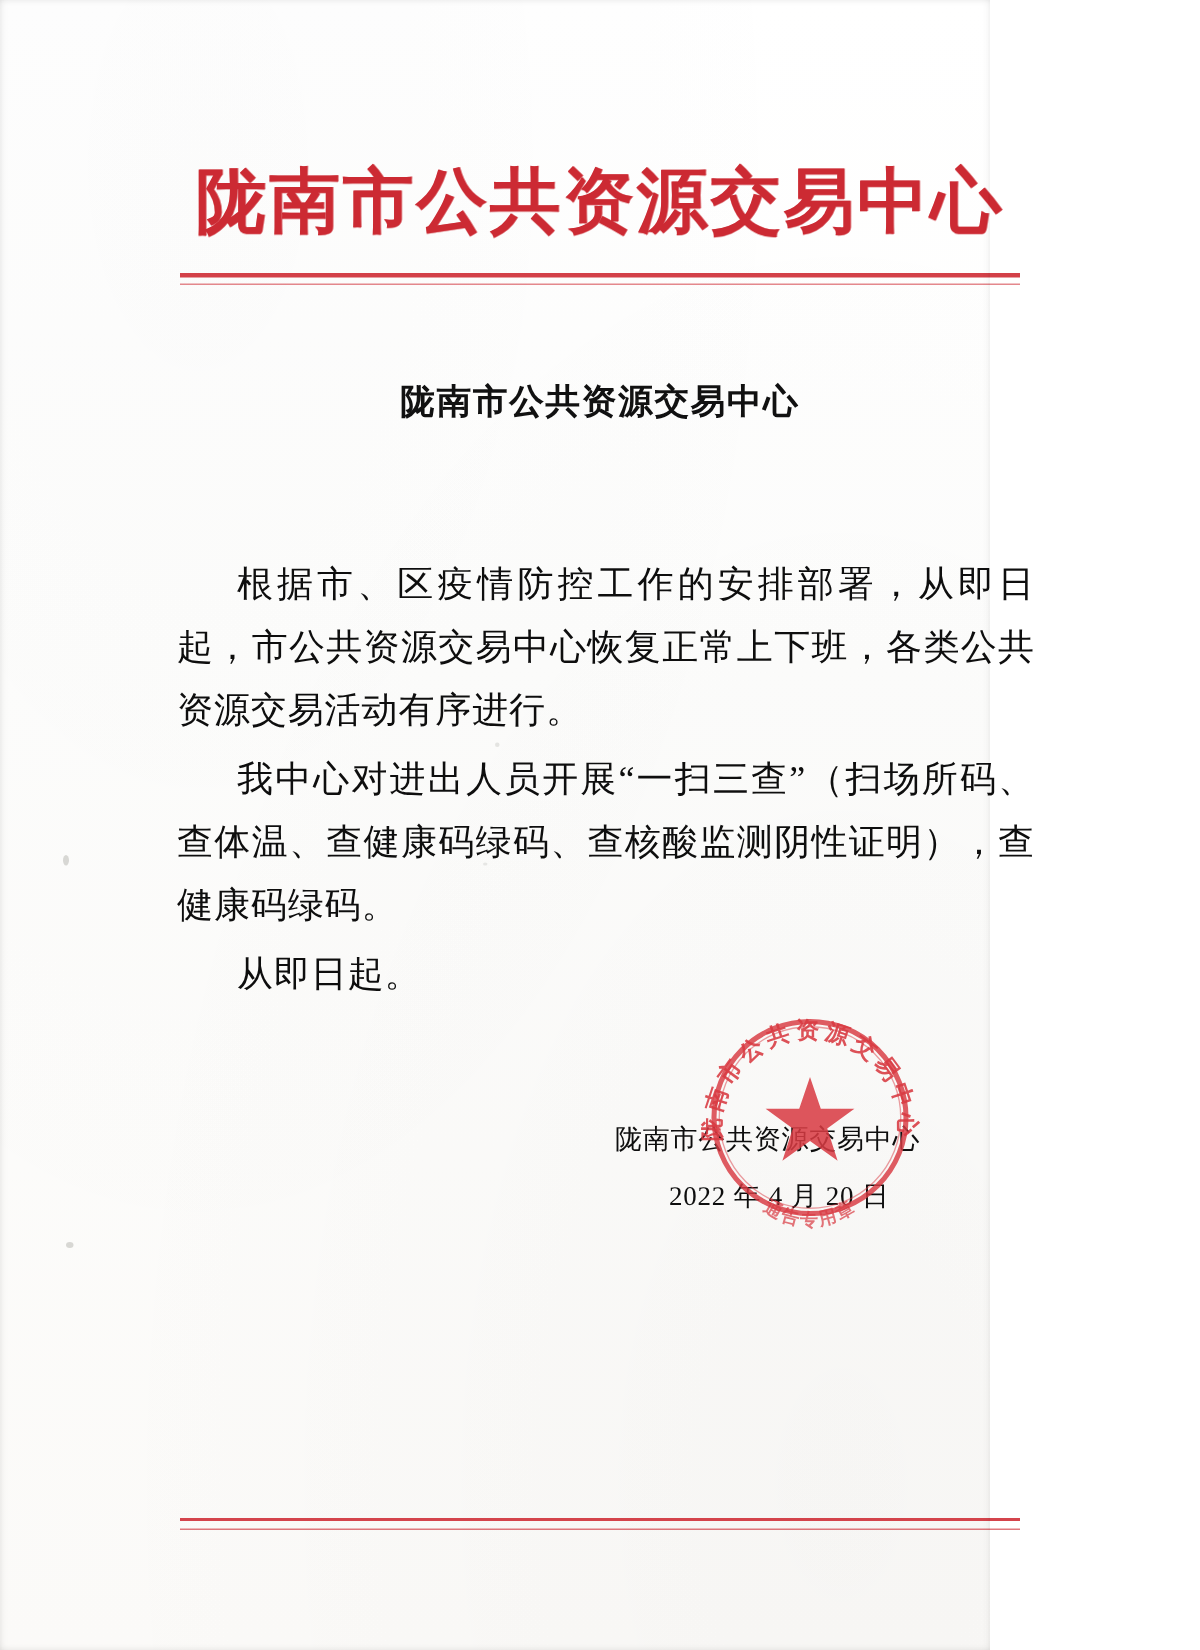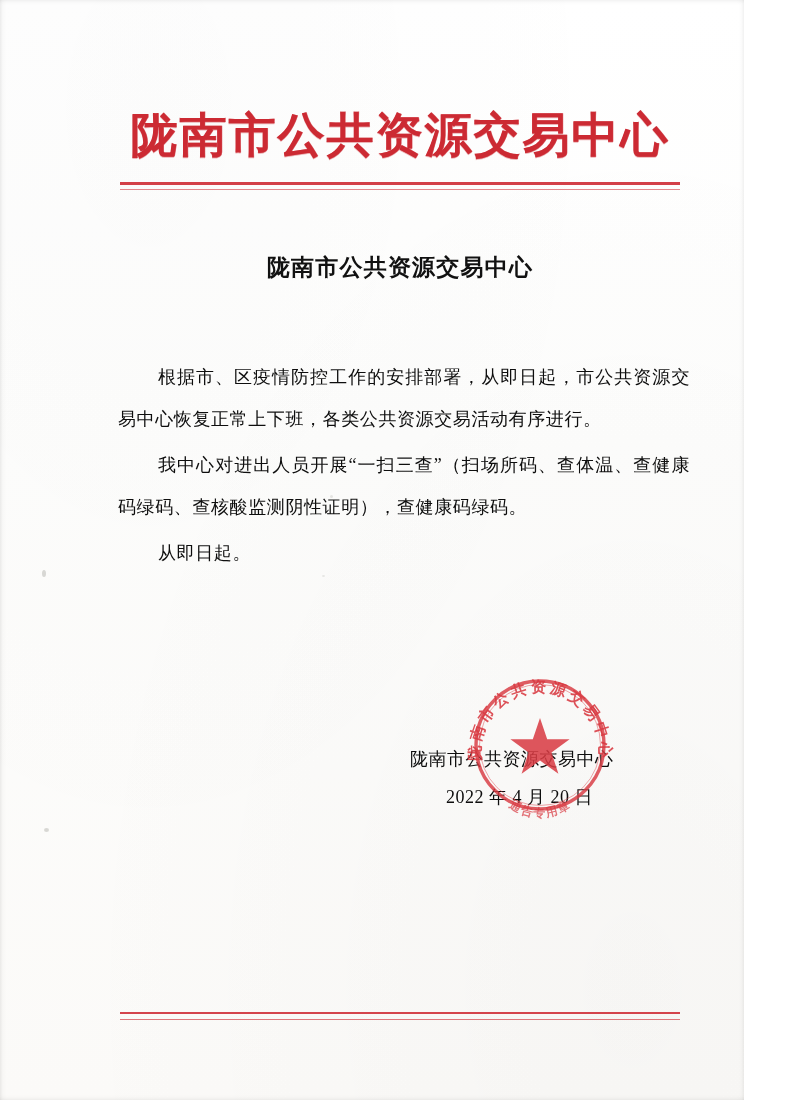--- a/index.html
+++ b/index.html
@@ -8,21 +8,21 @@
     background: #ffffff;
   }
   body {
     width: 800px;
     height: 1100px;
     font-family: "Liberation Serif", "DejaVu Serif", serif;
     overflow: hidden;
   }
   .page {
     position: relative;
-    width: 744px;
+    width: 660px;
     height: 1100px;
     background: #fef9c3;
     text-decoration: underline;
   }
   
   .paper-tone {
     position: absolute;
     inset: 0;
     background:
       radial-gradient(ellipse at 20% 10%, rgba(0,0,0,0.012), rgba(0,0,0,0) 60%),
@@ -87,25 +87,25 @@
     font-weight: bold;
     font-size: 23px;
     letter-spacing: 1.2px;
     line-height: 40px;
     white-space: nowrap;
   }
 
   
   .body-text {
     position: absolute;
-    top: 356px;
+    top: 369px;
     left: 118px;
     width: 572px;
     color: #0e0e0e;
-    font-size: 18px;
+    font-size: 24px;
     line-height: 42px;
     letter-spacing: 0.6px;
     text-align: justify;
   }
   .body-text p {
     margin: 0 0 4px 0;
     text-indent: 40px;
   }
 
   

